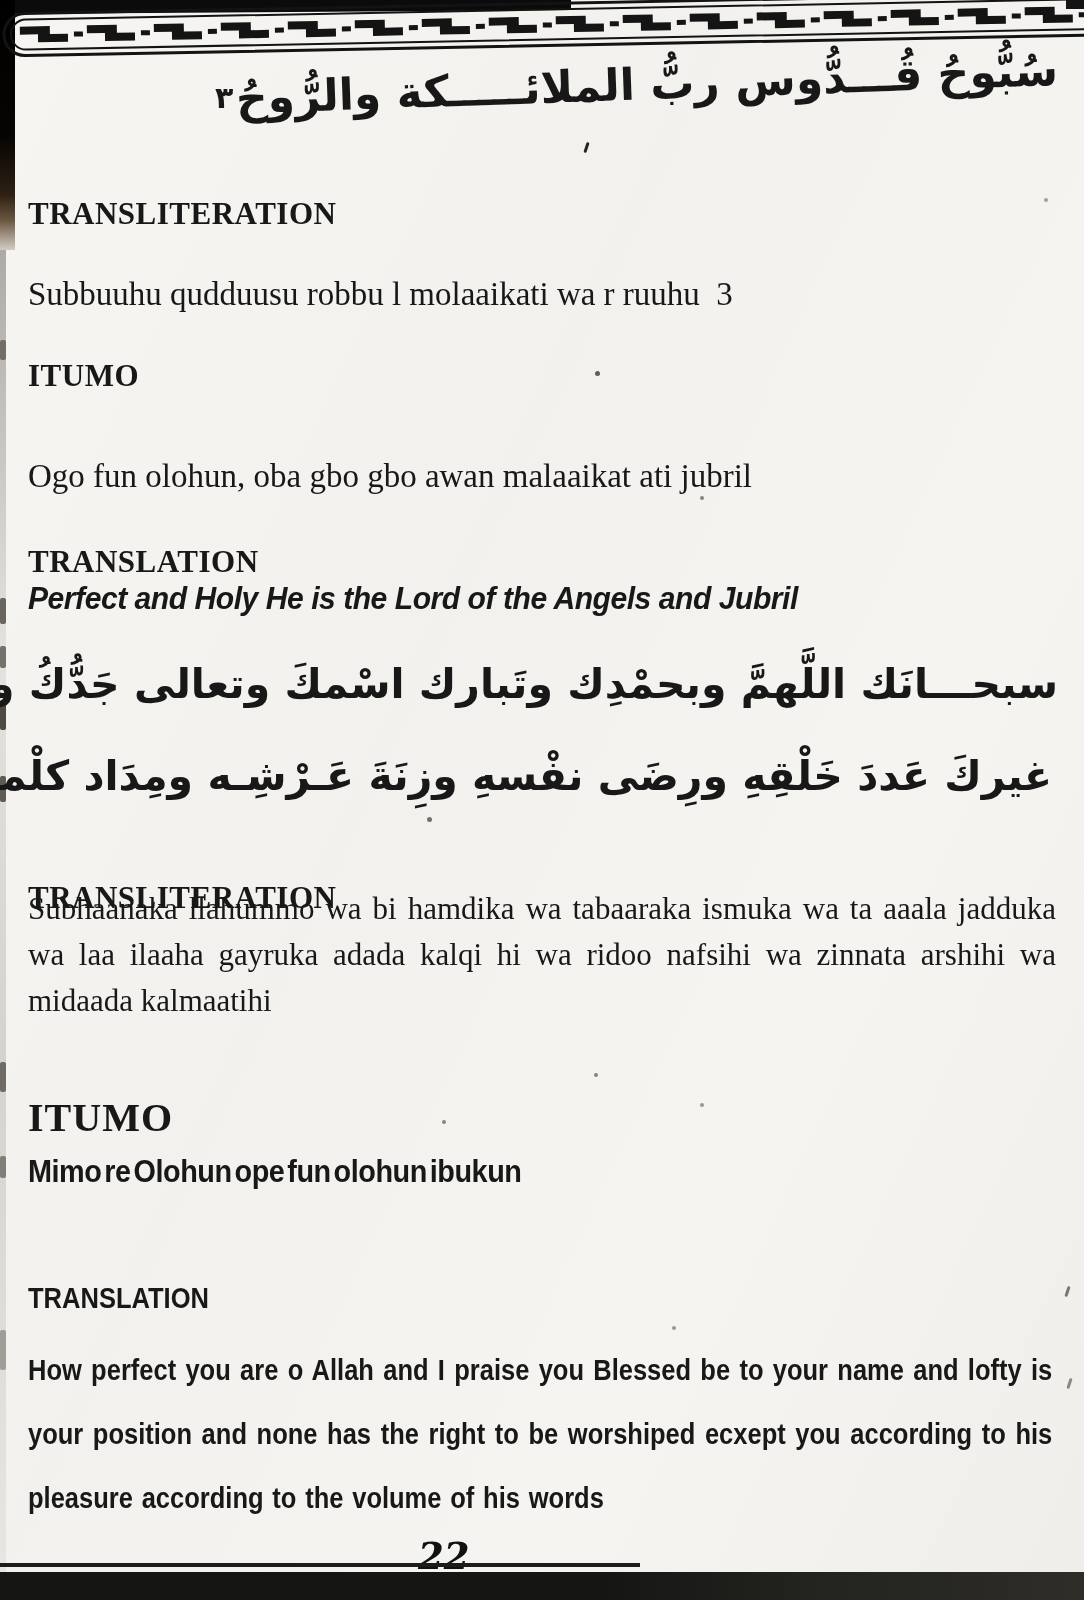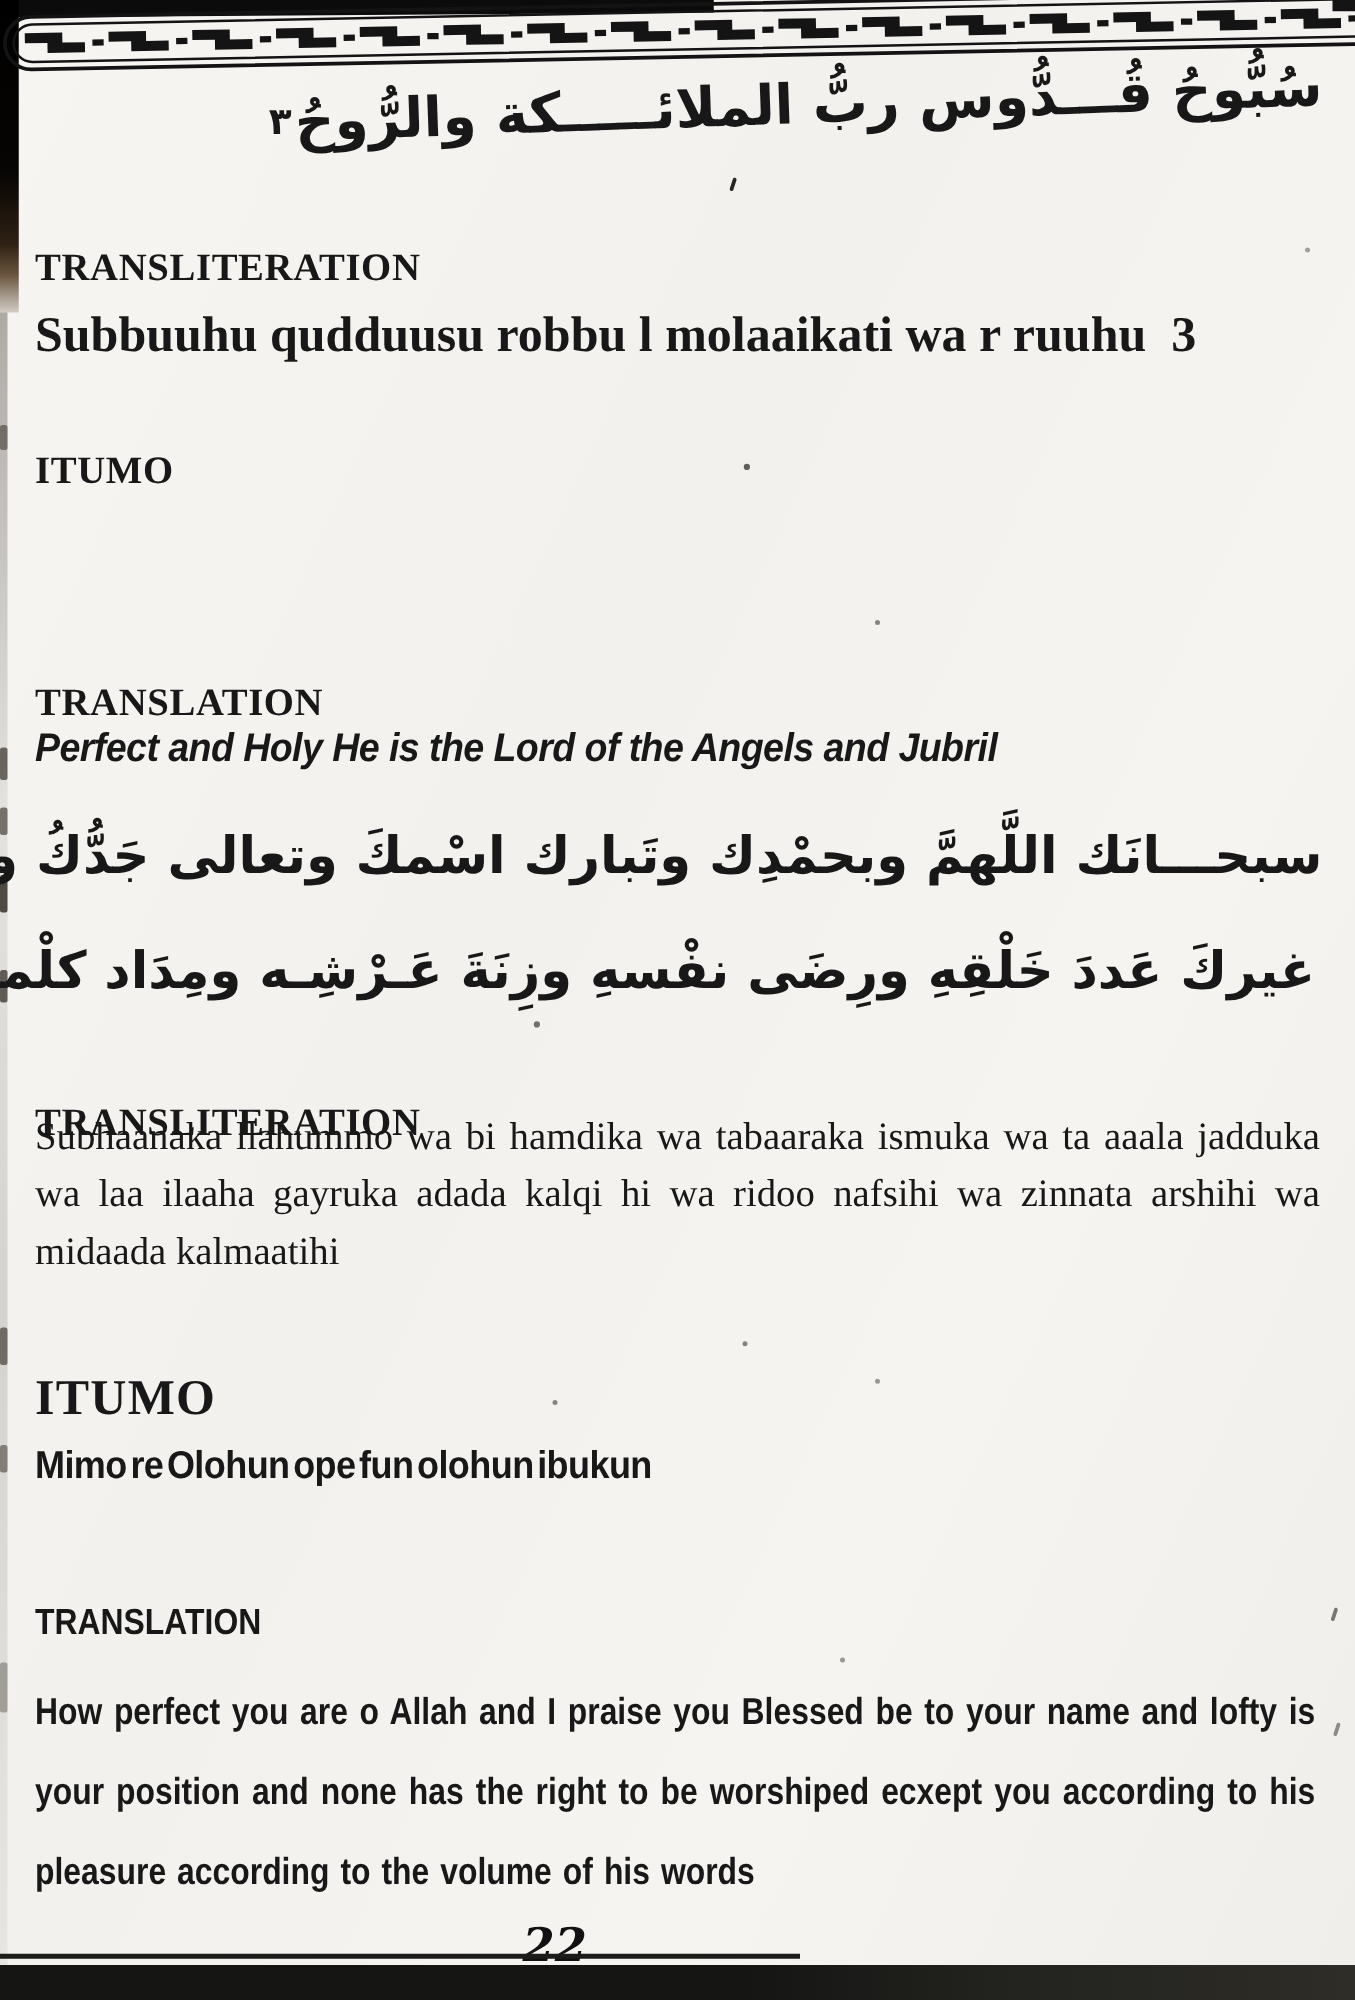--- a/index.html
+++ b/index.html
@@ -17,21 +17,21 @@
     background:linear-gradient(180deg,rgba(40,30,20,.35),rgba(40,30,20,.08) 30%,rgba(40,30,20,.15) 60%,rgba(40,30,20,.05));}
   .edge-dash{position:absolute;left:0;width:6px;background:#2b241c;border-radius:2px;}
   
   .chain-border{position:absolute;left:2px;top:12px;transform:rotate(-1.1deg);transform-origin:left center;}
   
   .title-row{position:absolute;top:44px;left:0;right:26px;text-align:right;transform:rotate(-2deg);transform-origin:right center;}
   .arabic-title{font-family:"DejaVu Sans",sans-serif;font-weight:bold;font-size:44px;white-space:nowrap;}
   .verse-num{position:absolute;left:215px;top:80px;font-family:"DejaVu Sans",sans-serif;font-weight:bold;font-size:30px;}
   
   .sec-h{position:absolute;left:28px;font-weight:bold;font-size:31px;letter-spacing:.5px;white-space:nowrap;}
-  .body-serif{position:absolute;left:28px;font-weight:bold;font-size:40px;white-space:pre-wrap;}
+  .body-serif{position:absolute;left:28px;font-weight:normal;font-size:33px;white-space:pre-wrap;margin-top:32px;}
   .perfect{position:absolute;left:28px;top:580px;font-family:"Liberation Sans",sans-serif;font-style:italic;font-weight:bold;
     font-size:32px;letter-spacing:-.5px;white-space:nowrap;transform:scaleX(.94);transform-origin:left;}
   .ar-line{position:absolute;right:26px;direction:rtl;font-family:"DejaVu Sans",sans-serif;font-weight:bold;font-size:41px;white-space:nowrap;}
   .para-serif{position:absolute;left:28px;top:886px;width:1028px;font-weight:normal;font-size:31px;line-height:46px;
     text-align:justify;text-align-last:left;}
   .h-big{position:absolute;left:28px;top:1094px;font-weight:bold;font-size:40px;letter-spacing:1px;}
   .mimo{position:absolute;left:28px;top:1154px;font-family:"Liberation Sans",sans-serif;font-weight:bold;font-size:31px;
     letter-spacing:-.5px;word-spacing:-5px;white-space:nowrap;transform:scaleX(.93);transform-origin:left;}
   .h-sans{position:absolute;left:28px;top:1282px;font-family:"Liberation Sans",sans-serif;font-weight:bold;font-size:29px;
     transform:scaleX(.88);transform-origin:left;white-space:nowrap;}
@@ -96,20 +96,21 @@
 
   <div class="title-row">
     <span class="arabic-title">سُبُّوحُ قُـــدُّوس ربُّ الملائـــــكة والرُّوحُ</span>
   </div>
   <span class="verse-num">٣</span>
 
   <div class="sec-h" style="top:196px">TRANSLITERATION</div>
   <div class="body-serif" style="top:244px">Subbuuhu qudduusu robbu l molaaikati wa r ruuhu  3</div>
 
   <div class="sec-h" style="top:358px">ITUMO</div>
+  <div class="body-serif" style="top:426px">Ogo fun olohun, oba gbo gbo awan malaaikat ati jubril</div>
 
   <div class="sec-h" style="top:544px">TRANSLATION</div>
   <div class="perfect">Perfect and Holy He is the Lord of the Angels and Jubril</div>
 
   <div class="ar-line" style="top:660px">سبحـــانَك اللَّهمَّ وبحمْدِك وتَبارك اسْمكَ وتعالى جَدُّكُ ولا إلهَ</div>
   <div class="ar-line" style="top:752px;right:32px">غيركَ عَددَ خَلْقِهِ ورِضَى نفْسهِ وزِنَةَ عَـرْشِـه ومِدَاد كلْمـاتِه</div>
 
   <div class="sec-h" style="top:880px">TRANSLITERATION</div>
   <div class="para-serif">Subhaanaka llahummo wa bi hamdika wa tabaaraka ismuka wa ta aaala jadduka wa laa ilaaha gayruka adada kalqi hi wa ridoo nafsihi wa zinnata arshihi wa midaada kalmaatihi</div>
 

